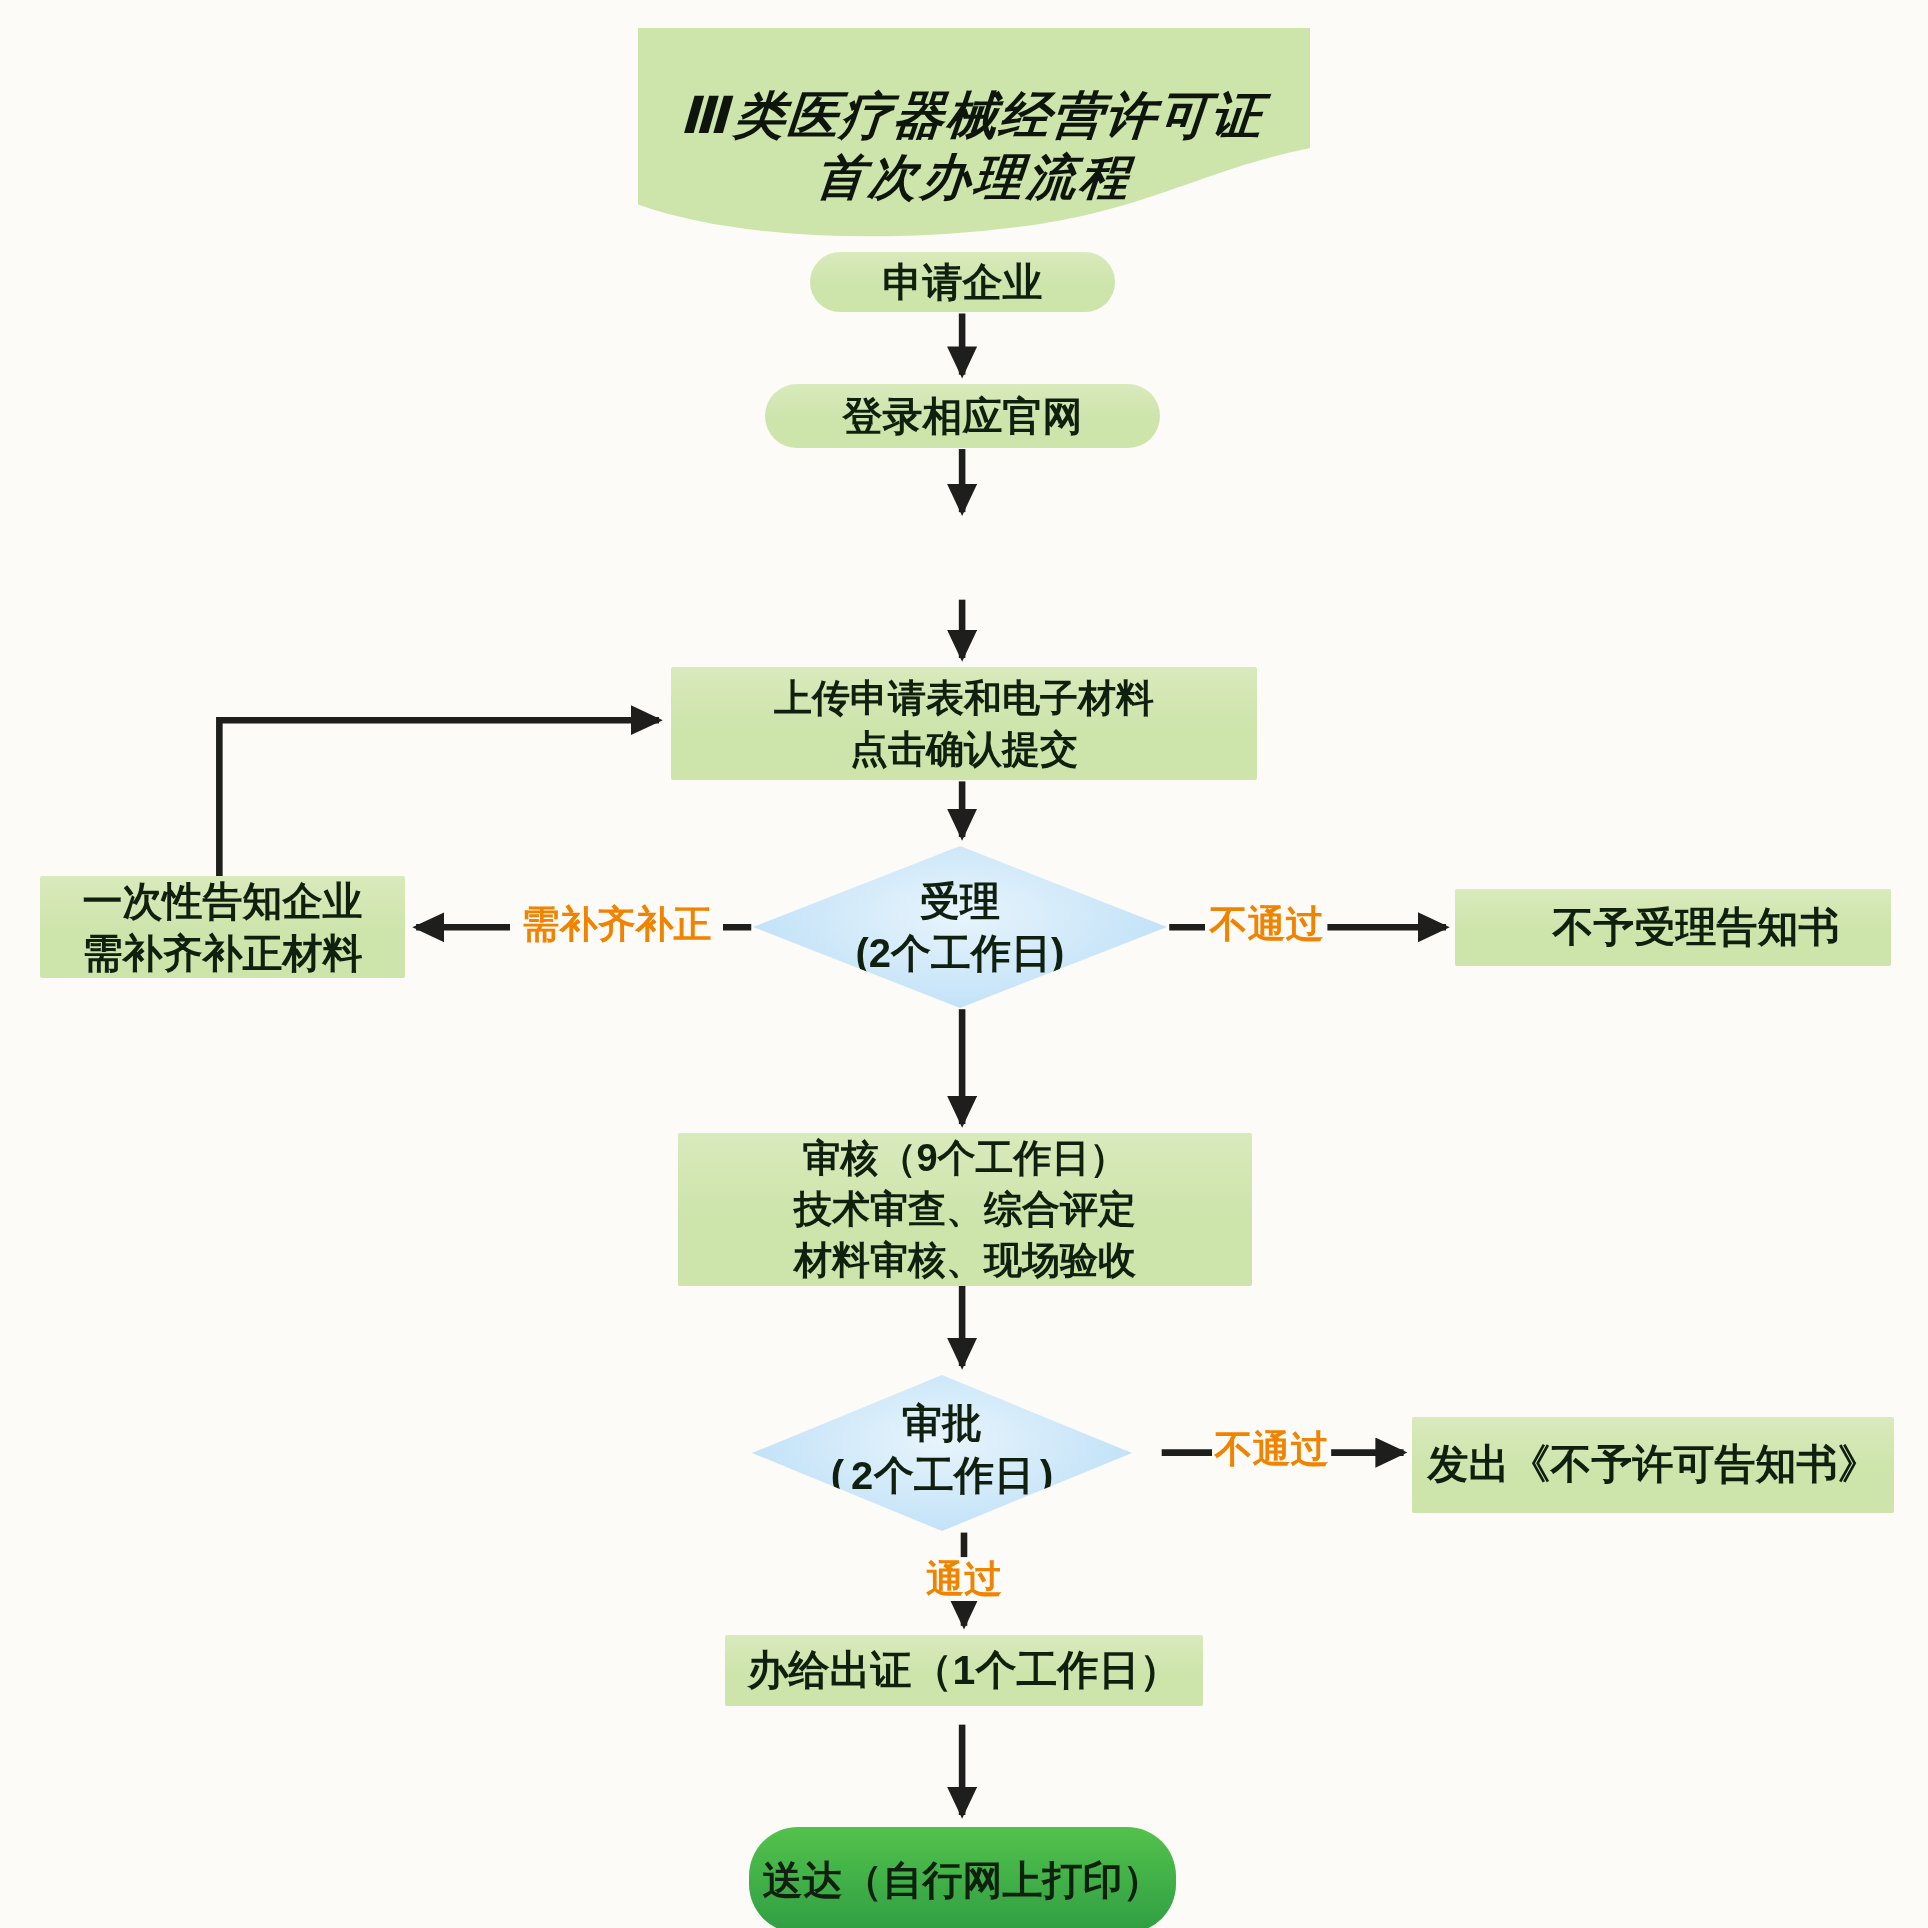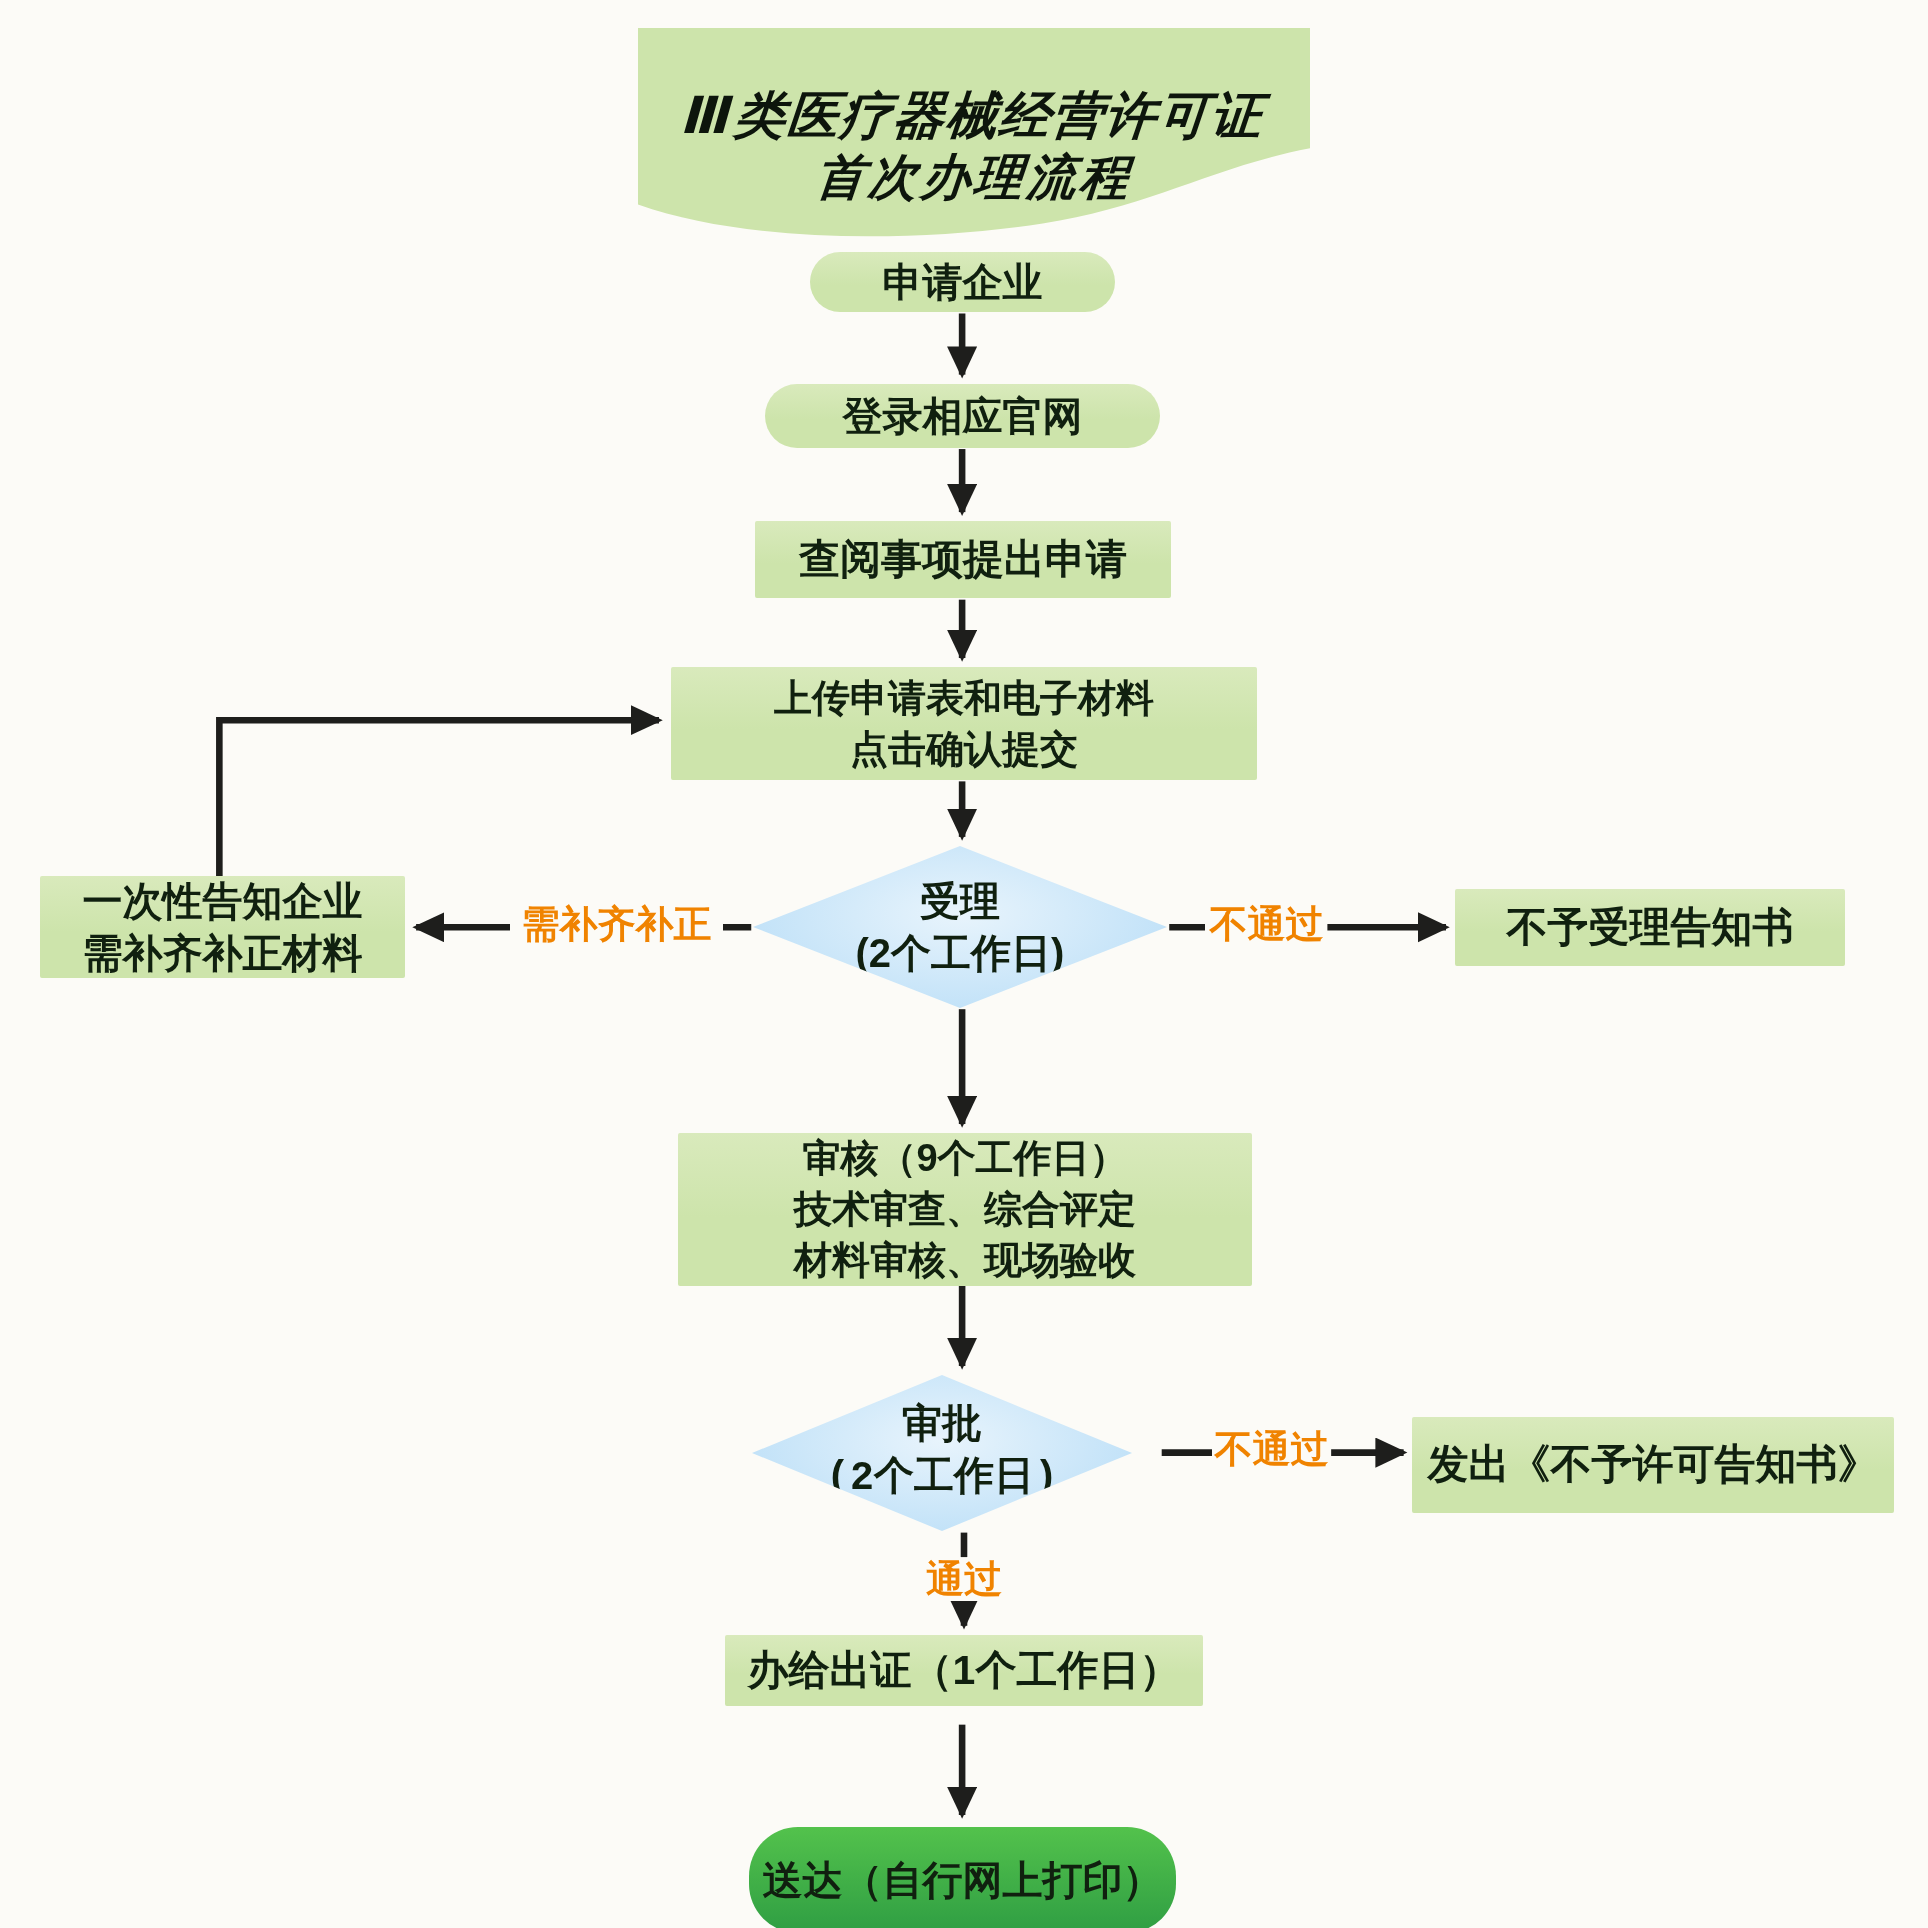--- a/index.html
+++ b/index.html
@@ -98,40 +98,37 @@
   </div>
 
   <div class="node green pill fs42" style="left:810px;top:252px;width:305px;height:60px;text-align:right;">
     <span>申请企业</span>
   </div>
 
   <div class="node green pill fs42" style="left:765px;top:384px;width:395px;height:64px;">
     <span>登录相应官网</span>
   </div>
 
-  <div class="node green rect fs44" style="left:755px;top:521px;width:416px;height:77px;">
-    <span>查阅事项提出申请</span>
-  </div>
 
   <div class="node green rect fs40" style="left:671px;top:667px;width:586px;height:113px;text-align:right;">
     <span>上传申请表和电子材料</span>
     <span>点击确认提交</span>
   </div>
 
   <div class="node diamond fs42" style="left:753px;top:846px;width:414px;height:162px;">
     <span>受理</span>
     <span>(2个工作日)</span>
   </div>
 
   <div class="node green rect fs42" style="left:40px;top:876px;width:365px;height:102px;">
     <span>一次性告知企业</span>
     <span>需补齐补正材料</span>
   </div>
 
-  <div class="node green rect fs44" style="left:1455px;top:889px;width:390px;height:77px;">
+  <div class="node green rect fs44" style="left:1455px;top:889px;width:390px;height:77px;padding-left:46px;">
     <span>不予受理告知书</span>
   </div>
 
   <div class="node green rect fs40" style="left:678px;top:1133px;width:574px;height:153px;">
     <span>审核（9个工作日）</span>
     <span>技术审查、综合评定</span>
     <span>材料审核、现场验收</span>
   </div>
 
   <div class="node diamond fs42" style="left:752px;top:1375px;width:380px;height:156px;font-family:Liberation Mono, monospace;">

